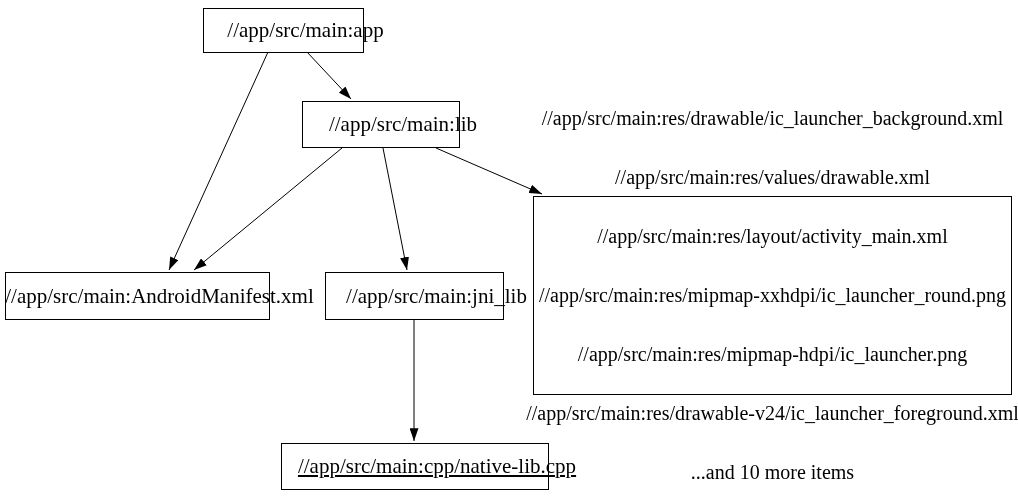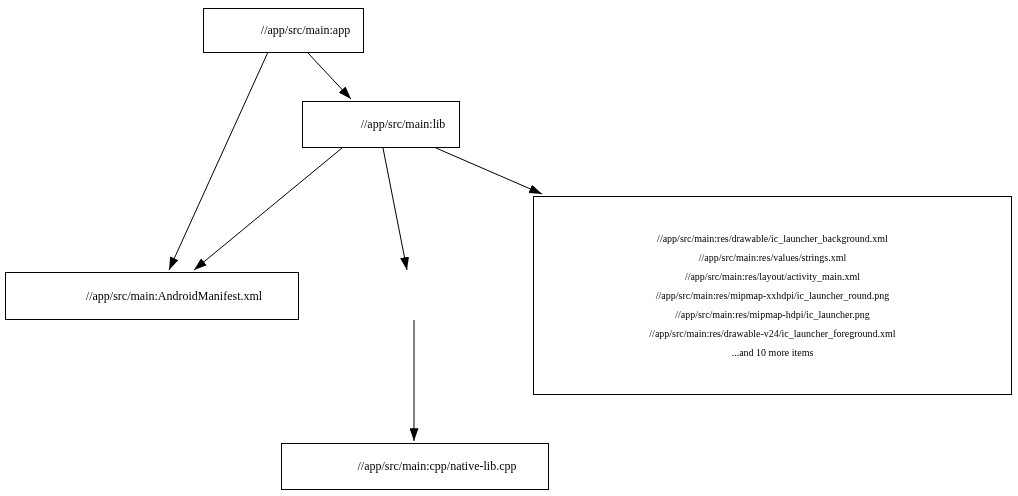--- a/index.html
+++ b/index.html
@@ -20,33 +20,34 @@
     left: 0;
     top: 0;
     pointer-events: none;
   }
   .node {
     position: absolute;
     box-sizing: border-box;
     background: #ffffff;
     border: 1px solid #000000;
     color: #000000;
-    font-size: 12px;
+    font-size: 21px;
     display: flex;
     align-items: center;
     justify-content: center;
     text-align: center;
     white-space: nowrap;
     padding-left: 44px;
   }
   .node.multiline {
     flex-direction: column;
     line-height: 19px;
-    font-size: 10px;
+    font-size: 20px;
     padding: 4px 4px;
+    gap: 40px;
   }
   .node.multiline div {
     white-space: nowrap;
   }
 </style>
 </head>
 <body>
 
 <div id="canvas">
 
@@ -61,28 +62,29 @@
     <line x1="342" y1="148" x2="194" y2="270" stroke="#000000" stroke-width="1" marker-end="url(#arrow)"></line>
     <line x1="383" y1="148" x2="407" y2="270" stroke="#000000" stroke-width="1" marker-end="url(#arrow)"></line>
     <line x1="436" y1="148" x2="542" y2="194" stroke="#000000" stroke-width="1" marker-end="url(#arrow)"></line>
     <line x1="414" y1="320" x2="414" y2="441" stroke="#000000" stroke-width="1" marker-end="url(#arrow)"></line>
   </svg>
 
   <div class="node" style="left:203px; top:8px; width:161px; height:45px;">//app/src/main:app</div>
 
   <div class="node" style="left:302px; top:101px; width:158px; height:47px;">//app/src/main:lib</div>
 
-  <div class="node" style="left:5px; top:272px; width:294px; height:48px;">//app/src/main:AndroidManifest.xml</div>
+  <div class="node" style="left:5px; top:272px; width:265px; height:48px;">//app/src/main:AndroidManifest.xml</div>
 
+  <div class="node" style="left:325px; top:272px; width:179px; height:48px;">//app/src/main:jni_lib</div>
 
   <div class="node multiline" style="left:533px; top:196px; width:479px; height:199px;">
     <div>//app/src/main:res/drawable/ic_launcher_background.xml</div>
-    <div>//app/src/main:res/values/strings.xml</div>
+    <div>//app/src/main:res/values/drawable.xml</div>
     <div>//app/src/main:res/layout/activity_main.xml</div>
     <div>//app/src/main:res/mipmap-xxhdpi/ic_launcher_round.png</div>
     <div>//app/src/main:res/mipmap-hdpi/ic_launcher.png</div>
     <div>//app/src/main:res/drawable-v24/ic_launcher_foreground.xml</div>
     <div>...and 10 more items</div>
   </div>
 
-  <div class="node" style="left:281px; top:443px; width:268px; height:47px;">//app/src/main:cpp/native-lib.cpp</div>
+  <div class="node" style="left:281px; top:443px; width:268px; height:47px;text-decoration:underline;">//app/src/main:cpp/native-lib.cpp</div>
 
 </div>
 
 </body></html>

